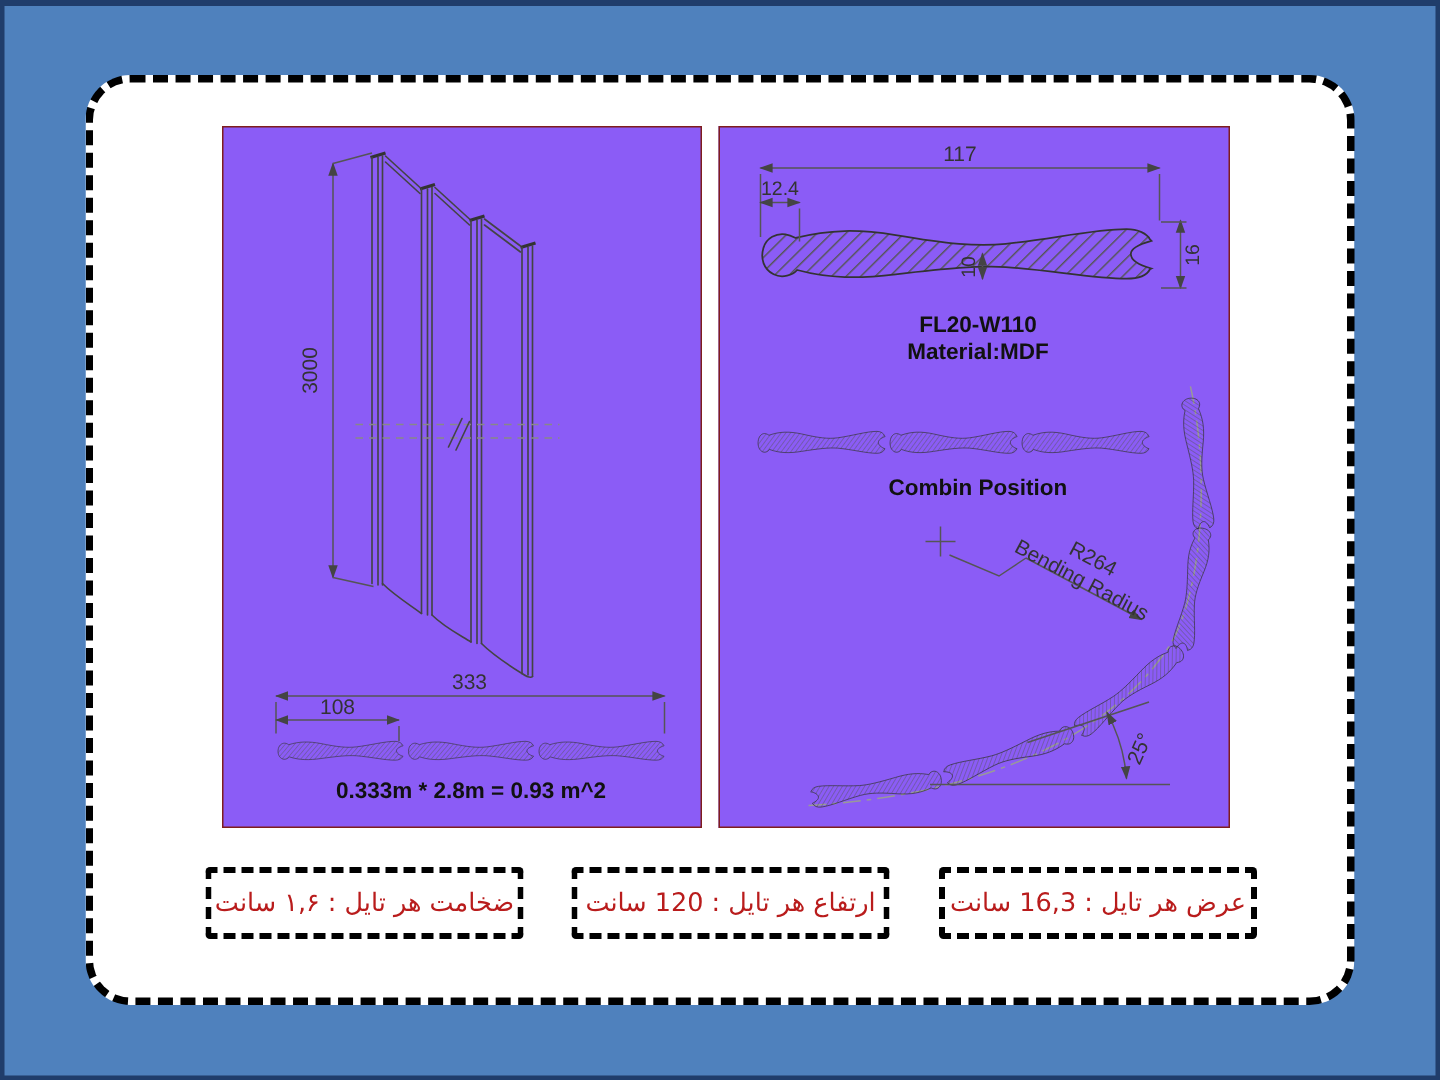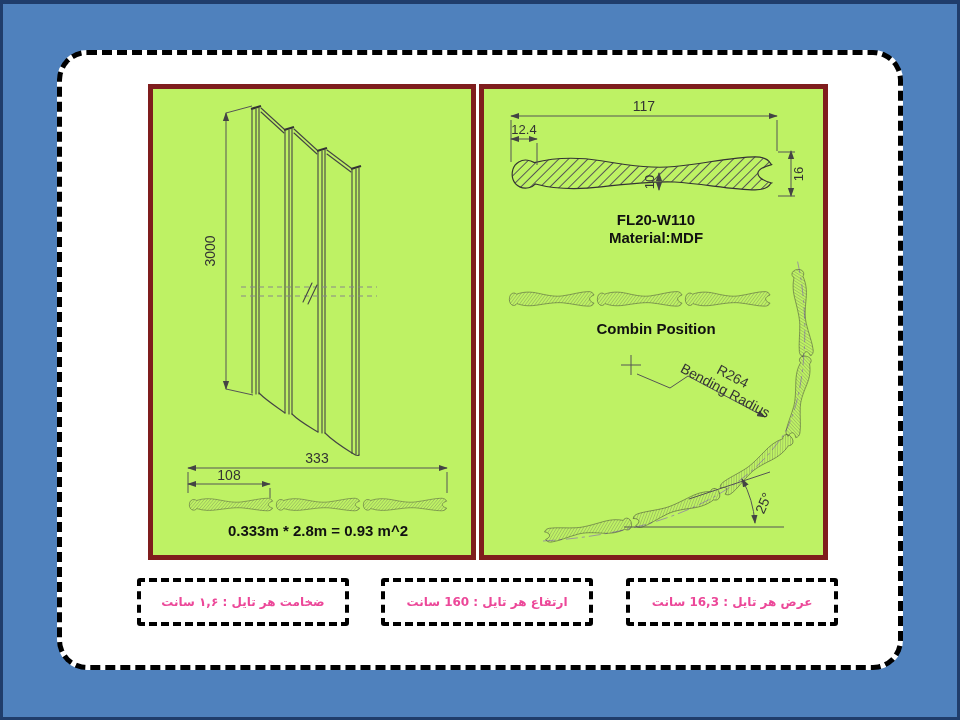--- a/index.html
+++ b/index.html
@@ -1,25 +1,25 @@
 <!DOCTYPE html>
 <html><head>
 <meta charset="utf-8">
 <style>
   html,body{margin:0;padding:0;width:960px;height:720px;background:#4f81bd;
     font-family:"Liberation Sans",sans-serif;overflow:hidden;position:relative}
   .frame{position:absolute;inset:0;border:3px solid #203d6b;border-top-width:4px;pointer-events:none}
   .card{position:absolute;left:57px;top:50px;width:846px;height:620px;background:#fff;
     border:5px dashed #000;border-radius:30px;box-sizing:border-box}
-  .panel{position:absolute;background:#bef264;border:5px solid #7f1d1d;box-sizing:content-box}
+  .panel{position:absolute;background:#8b5cf6;border:1px solid #7f1d1d;box-sizing:content-box}
   #leftPanel{left:148px;top:84px;width:318px;height:466px}
   #rightPanel{left:479px;top:84px;width:339px;height:466px}
   .spec{position:absolute;top:578px;width:212px;height:48px;border:4px dashed #000;border-radius:3px;
     display:flex;align-items:center;justify-content:center;background:#fff;
-    font-family:"DejaVu Sans",sans-serif;font-weight:bold;font-size:12px;color:#ec4899;direction:rtl;box-sizing:border-box}
+    font-family:"DejaVu Sans",sans-serif;font-weight:normal;font-size:17px;color:#b91c1c;direction:rtl;box-sizing:border-box}
   #spec-thickness{left:137px}
   #spec-height{left:381px}
   #spec-width{left:626px}
   svg{display:block}
   .ln{stroke:#444;stroke-width:1.1;fill:none;stroke-linecap:round}
   .cap{stroke:#333;stroke-width:2.2;fill:none}
   .dim{stroke:#555;stroke-width:1;fill:none}
   .brk{stroke:#888;stroke-width:1;fill:none;stroke-dasharray:5 4}
   .cdash{stroke:#999;stroke-width:1;fill:none;stroke-dasharray:12 4 3 4}
   .dimtxt{fill:#333;font-size:14px;font-family:"Liberation Sans",sans-serif}
@@ -194,17 +194,17 @@
     <path class="dim" d="M 271,434 A 110,110 0 0 0 258,390" marker-start="url(#arR)" marker-end="url(#arR)"></path>
     <text class="dimtxt" transform="translate(284,416) rotate(-66)" text-anchor="middle">25°</text>
   </g>
 </svg>
 </div>
 
 <div class="spec" id="spec-thickness" dir="rtl">
   <span>ضخامت هر تایل : ۱,۶ سانت</span>
 </div>
 <div class="spec" id="spec-height" dir="rtl">
-  <span>ارتفاع هر تایل : 160 سانت</span>
+  <span>ارتفاع هر تایل : 120 سانت</span>
 </div>
 <div class="spec" id="spec-width" dir="rtl">
   <span>عرض هر تایل : 16,3 سانت</span>
 </div>
 
 </body></html>

